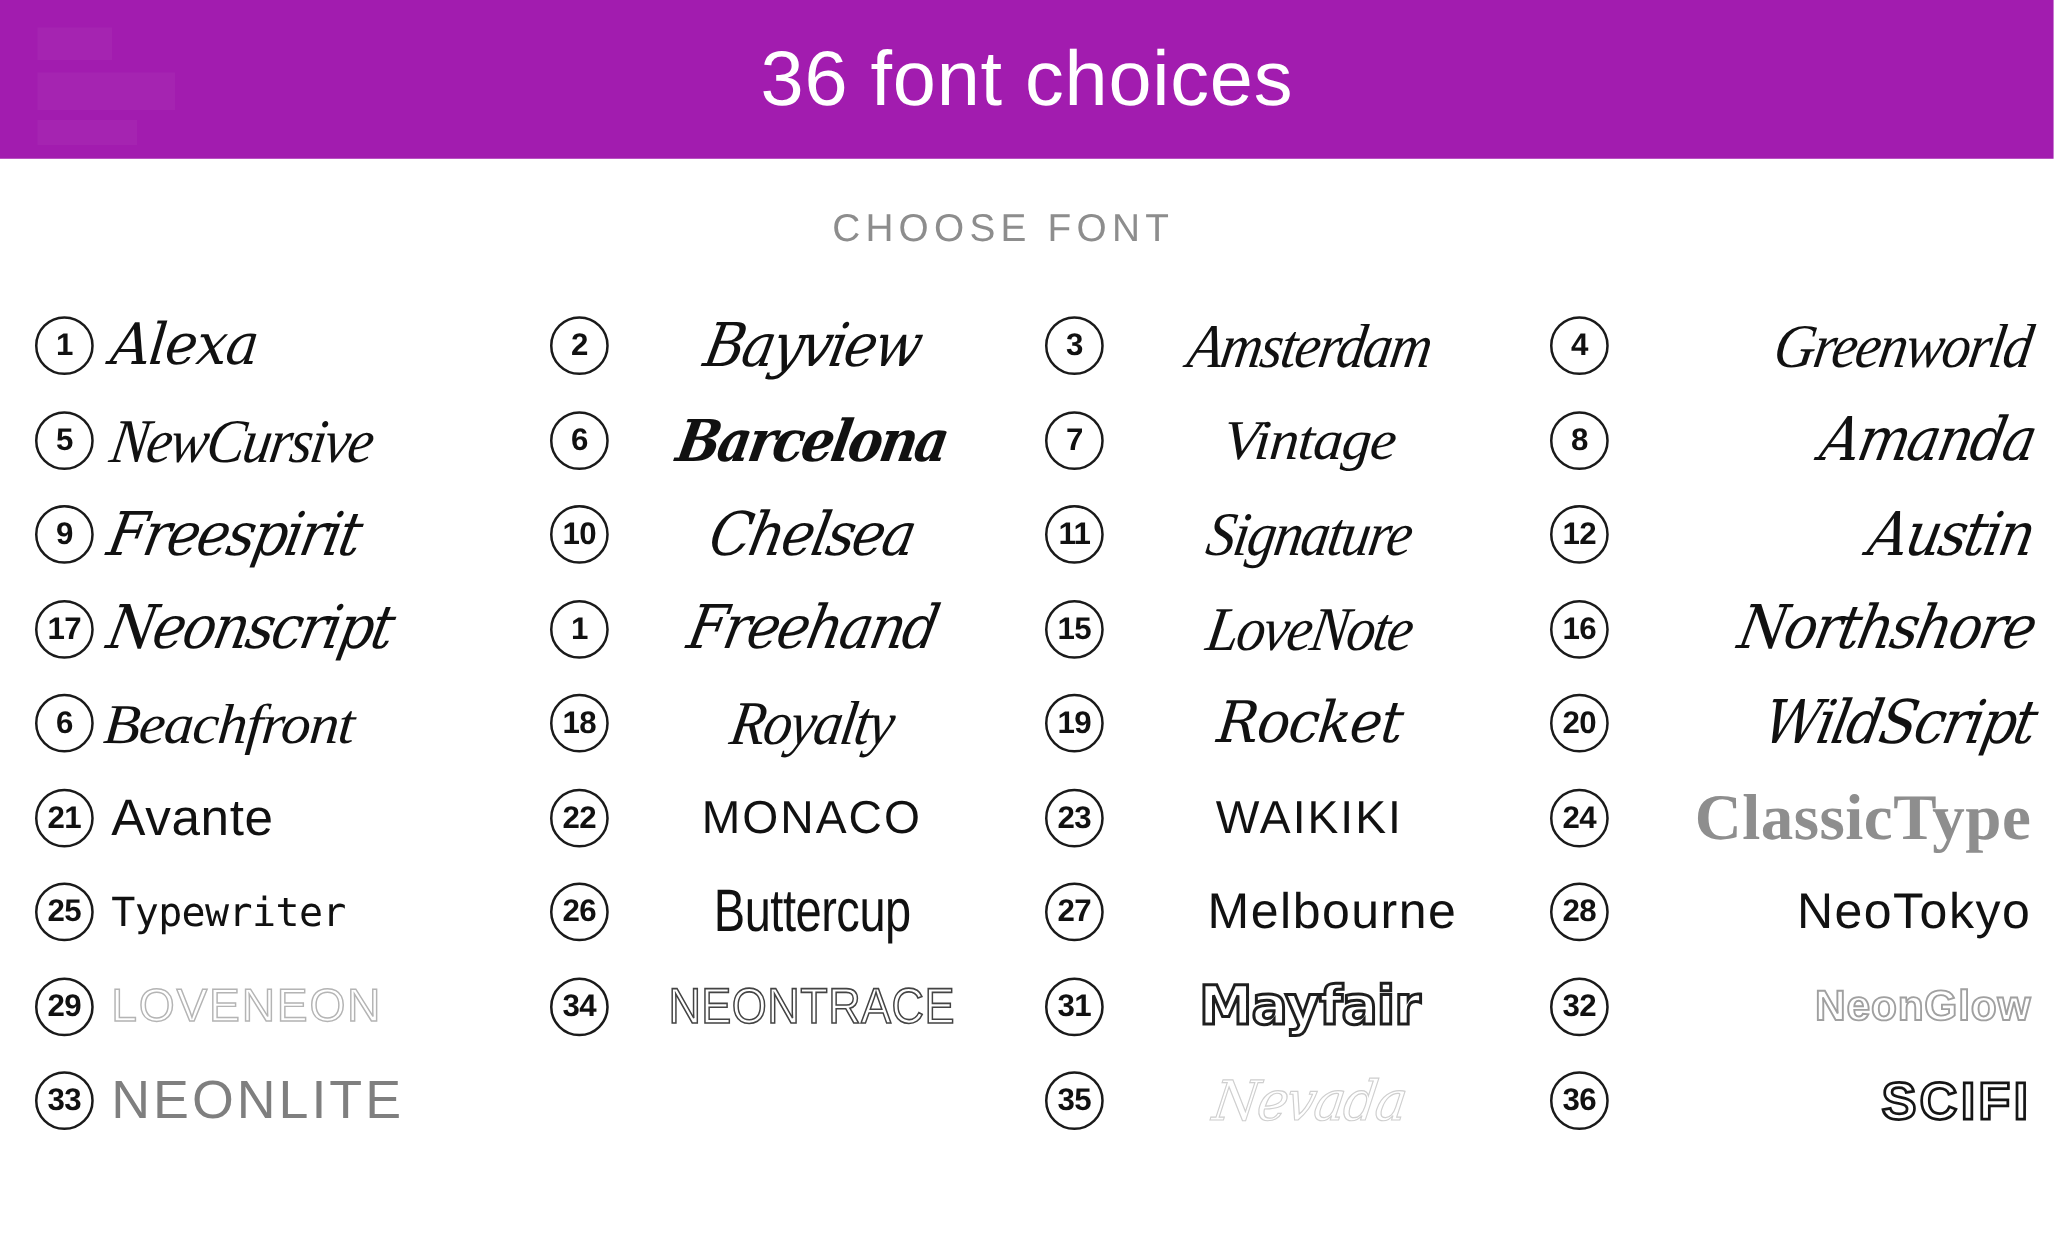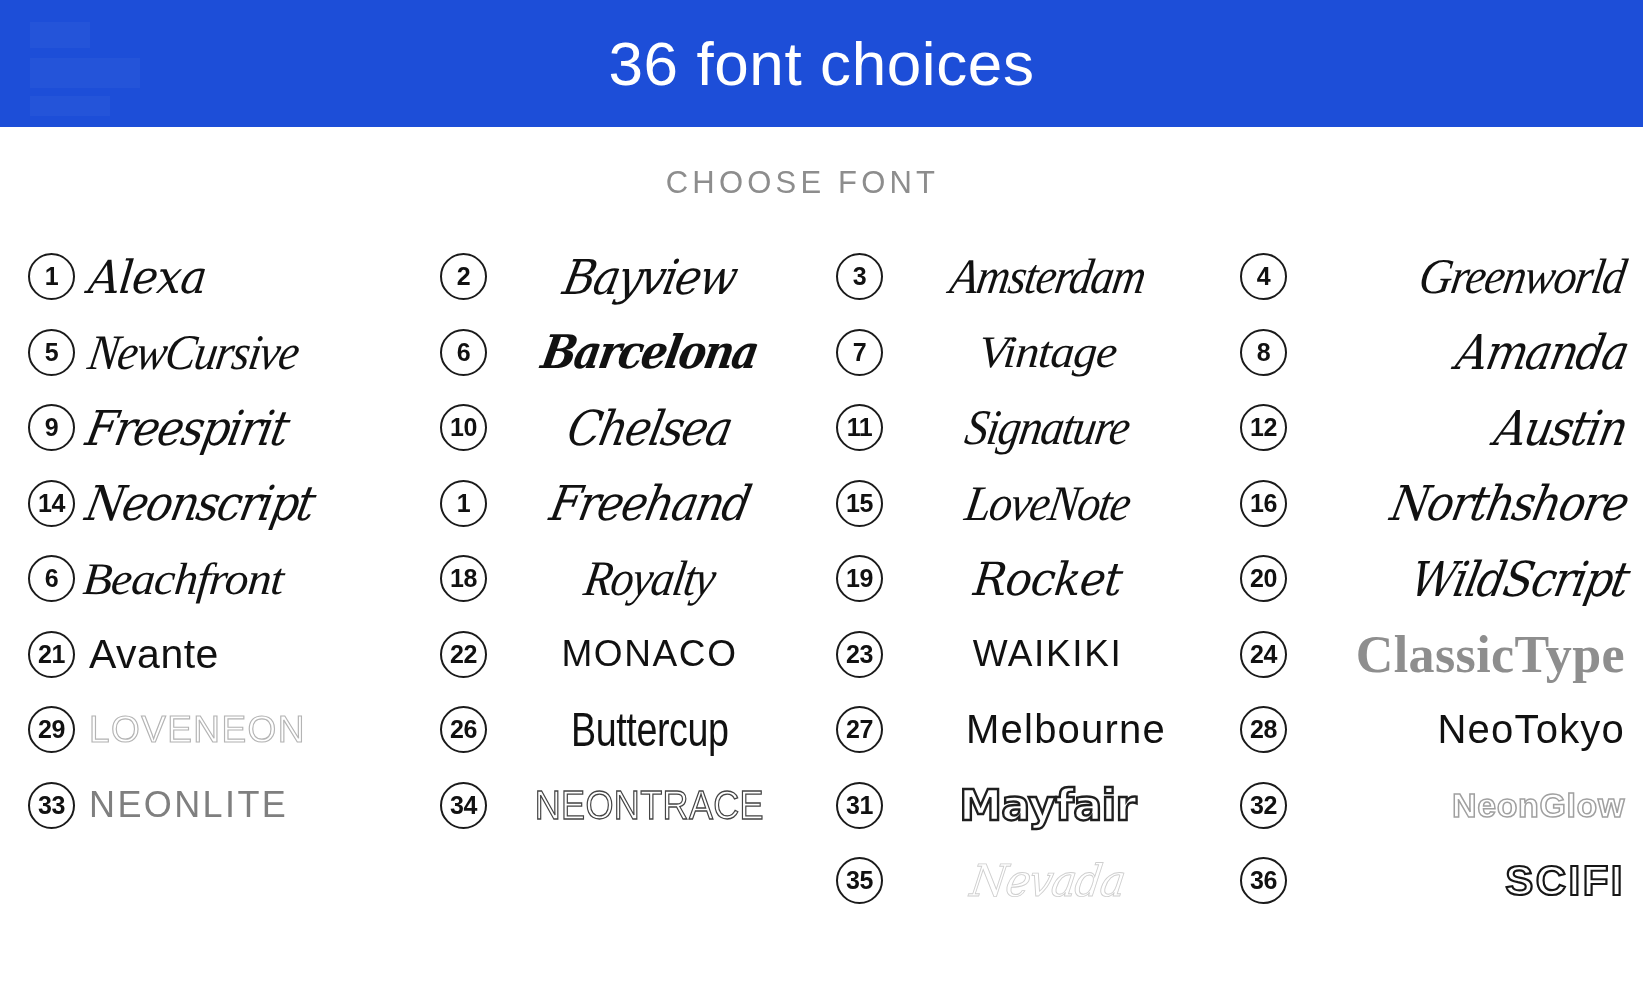--- a/index.html
+++ b/index.html
@@ -13,21 +13,21 @@
     overflow: hidden;
     font-family: "Liberation Sans", sans-serif;
     -webkit-font-smoothing: antialiased;
   }
 
   
   .header-bar {
     position: relative;
     width: 1643px;
     height: 127px;
-    background: #1d4ed8;
+    background: #a21caf;
     display: flex;
     align-items: center;
     justify-content: center;
     overflow: hidden;
   }
   .header-watermark {
     position: absolute;
     left: 30px;
     top: 12px;
     width: 200px;
@@ -241,21 +241,21 @@
     font-weight: 700;
     font-size: 34px;
     letter-spacing: 0.6px;
     color: #ffffff;
     -webkit-text-stroke: 1.5px #a0a0a0;
   }
   
   .f-neon-lite {
     font-family: "Liberation Sans", sans-serif;
     font-weight: 300;
-    font-size: 36px;
+    font-size: 43px;
     letter-spacing: 2.4px;
     color: #7f7f7f;
   }
   
   .f-neon-trace {
     font-family: "Liberation Sans", sans-serif;
     font-weight: 400;
     font-size: 40px;
     transform: scaleX(0.9);
     letter-spacing: 0.4px;
@@ -319,35 +319,41 @@
           <span class="f-mono-script">NewCursive</span>
         </div>
       </div>
       <div class="font-row">
         <div class="num-badge">9</div>
         <div class="sample left">
           <span class="f-sign">Freespirit</span>
         </div>
       </div>
       <div class="font-row">
-        <div class="num-badge">14</div>
+        <div class="num-badge">17</div>
         <div class="sample left">
           <span class="f-sign">Neonscript</span>
         </div>
       </div>
       <div class="font-row">
         <div class="num-badge">6</div>
         <div class="sample left">
           <span class="f-vintage">Beachfront</span>
         </div>
       </div>
       <div class="font-row">
         <div class="num-badge">21</div>
         <div class="sample left">
           <span class="f-geo">Avante</span>
+        </div>
+      </div>
+      <div class="font-row">
+        <div class="num-badge">25</div>
+        <div class="sample left">
+          <span class="f-typewriter">Typewriter</span>
         </div>
       </div>
       <div class="font-row">
         <div class="num-badge">29</div>
         <div class="sample left">
           <span class="f-neon-out">LOVENEON</span>
         </div>
       </div>
       <div class="font-row">
         <div class="num-badge">33</div>

